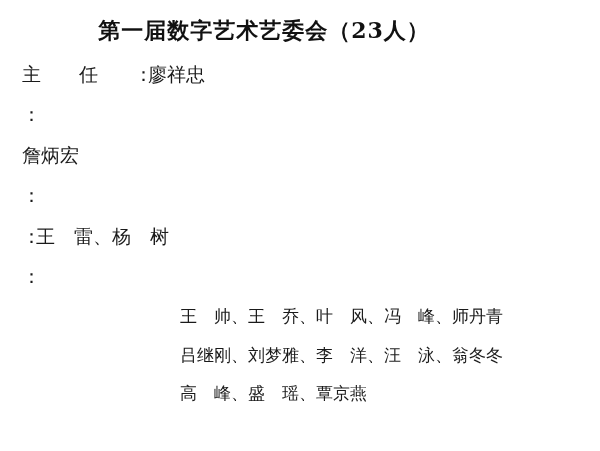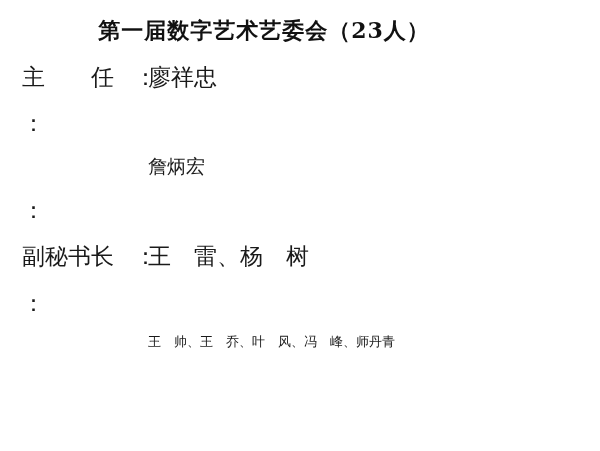--- a/index.html
+++ b/index.html
@@ -27,21 +27,21 @@
     font-weight: bold;
     letter-spacing: 1px;
     margin: 6px 0 16px 0;
     line-height: 1.3;
     color: #111;
   }
   .row {
     display: flex;
     align-items: flex-start;
     margin-bottom: 13px;
-    font-size: 23px;
+    font-size: 19px;
     line-height: 1.45;
   }
   .row-label {
     flex: 0 0 auto;
     width: 112px;
     white-space: pre;
     letter-spacing: 0px;
     color: #1a1a1a;
   }
   .row-colon {
@@ -53,38 +53,40 @@
     flex: 1 1 auto;
     white-space: pre-wrap;
     word-break: break-all;
     color: #1a1a1a;
   }
   .cont-row {
     display: flex;
     margin-bottom: 13px;
     font-size: 19px;
     line-height: 1.45;
+    flex-direction: column;
   }
   .cont-indent {
     flex: 0 0 auto;
     width: 126px;
   }
   .cont-value {
     flex: 1 1 auto;
     white-space: pre-wrap;
     color: #1a1a1a;
   }
   .members-block {
     margin-top: 4px;
   }
   .member-line {
     display: flex;
-    font-size: 13px;
+    font-size: 17px;
     line-height: 1.45;
     margin-bottom: 14px;
+    gap: 32px;
   }
   .member-indent {
     flex: 0 0 auto;
     width: 126px;
   }
   .member-text {
     flex: 1 1 auto;
     white-space: pre;
     color: #1a1a1a;
   }
@@ -108,35 +110,36 @@
   <div class="cont-row">
     <span class="cont-indent"></span>
     <span class="cont-value">詹炳宏</span>
   </div>
 
   <div class="row">
     <span class="row-colon">：</span>
   </div>
 
   <div class="row">
-    <span class="row-label">副秘书长</span>
     <span class="row-colon">：</span>
     <span class="row-value">王　雷、杨　树</span>
   </div>
 
   <div class="row">
     <span class="row-colon">：</span>
   </div>
 
   <div class="members-block">
     <div class="member-line">
       <span class="member-indent"></span>
       <span class="member-text">王　帅、王　乔、叶　风、冯　峰、师丹青</span>
     </div>
     <div class="member-line">
       <span class="member-indent"></span>
+      <span class="member-text">吕继刚、刘梦雅、李　洋、汪　泳、翁冬冬</span>
     </div>
     <div class="member-line">
       <span class="member-indent"></span>
+      <span class="member-text">高　峰、盛　瑶、覃京燕</span>
     </div>
   </div>
 
 </div>
 
 </body></html>

